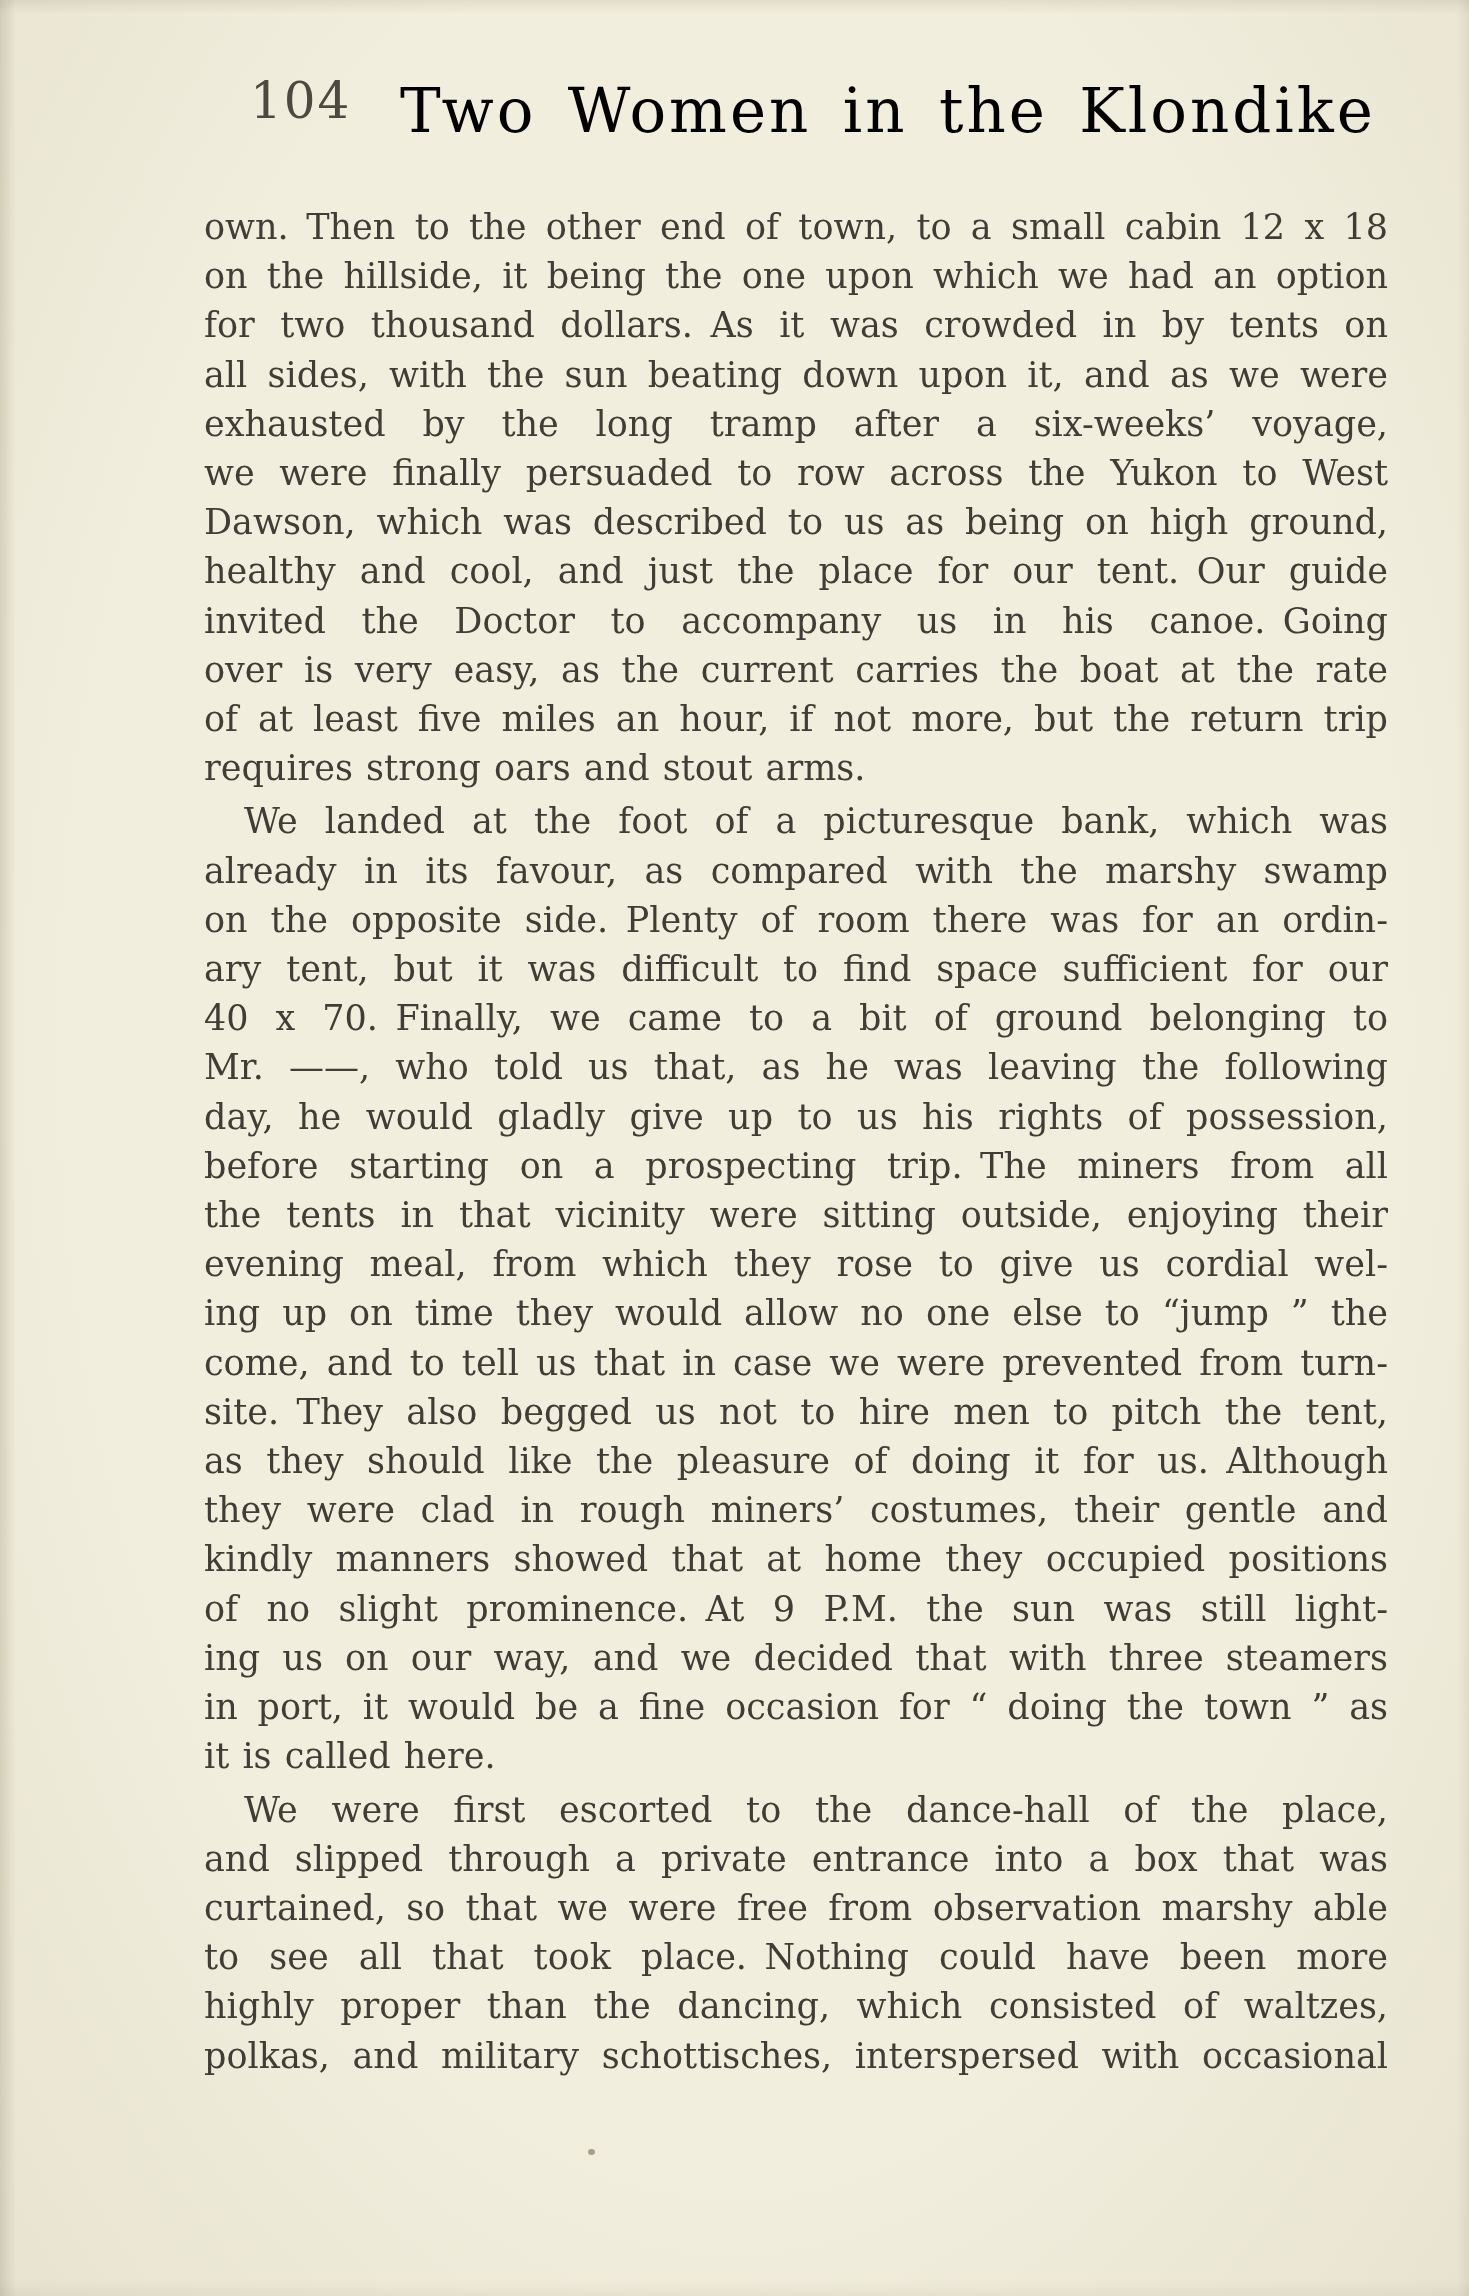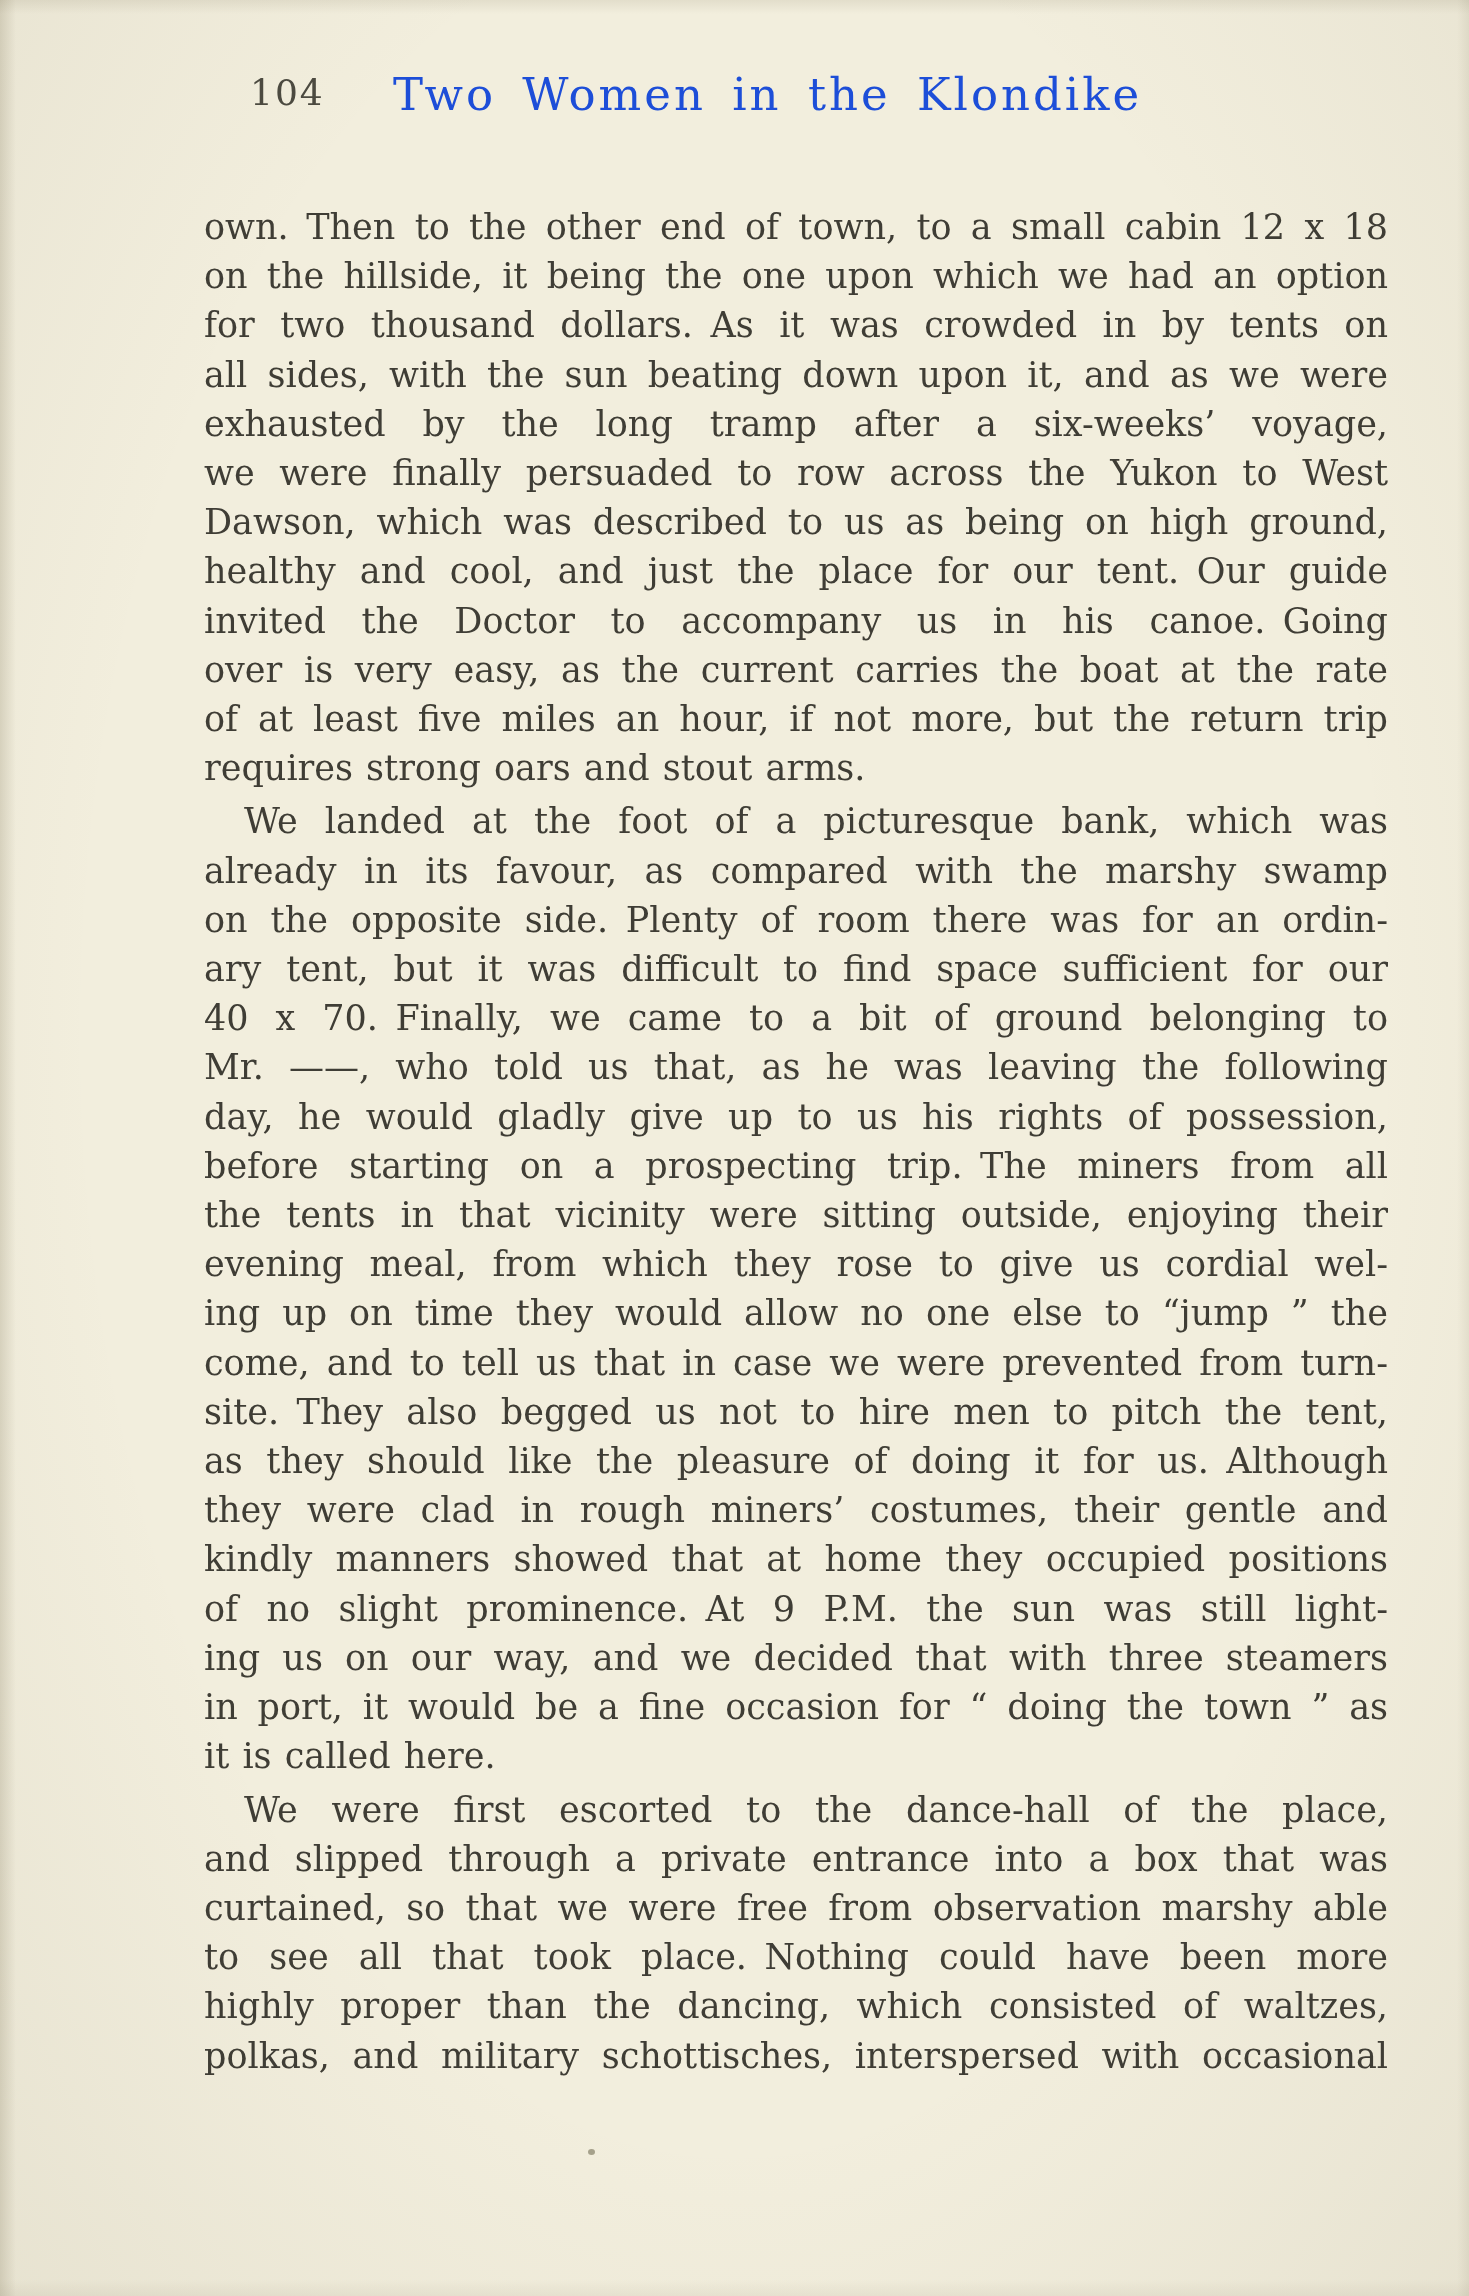--- a/index.html
+++ b/index.html
@@ -18,27 +18,27 @@
     pointer-events:none;
     background:
       linear-gradient(90deg, rgba(115,105,75,.20), rgba(115,105,75,0) 16px),
       linear-gradient(270deg, rgba(115,105,75,.10), rgba(115,105,75,0) 12px),
       linear-gradient(180deg, rgba(115,105,75,.12), rgba(115,105,75,0) 14px),
       linear-gradient(0deg, rgba(115,105,75,.08), rgba(115,105,75,0) 16px),
       radial-gradient(ellipse at 50% 45%, rgba(0,0,0,0) 62%, rgba(105,95,65,.08) 100%);
   }
   .pagenum {
     position:absolute; left:250px; top:72px;
-    font-size:36px; letter-spacing:2px; color:#4c4a40;
+    font-size:50px; letter-spacing:2px; color:#4c4a40;
   }
   .title {
     position:absolute; left:383px; top:58px;
-    margin:10px; font-weight:normal;
-    font-size:45px; letter-spacing:3px; word-spacing:9px;
-    color:#1d4ed8;
+    margin:17px; font-weight:normal;
+    font-size:61px; letter-spacing:3px; word-spacing:9px;
+    color:#000000;
   }
   .bodytext {
     position:absolute; left:200px; top:199px;
     width:1192px;
     font-size:35px;
     line-height:49.2px;
     word-spacing:2px;
   }
   .paragraph { margin:4px; }
   .line {

